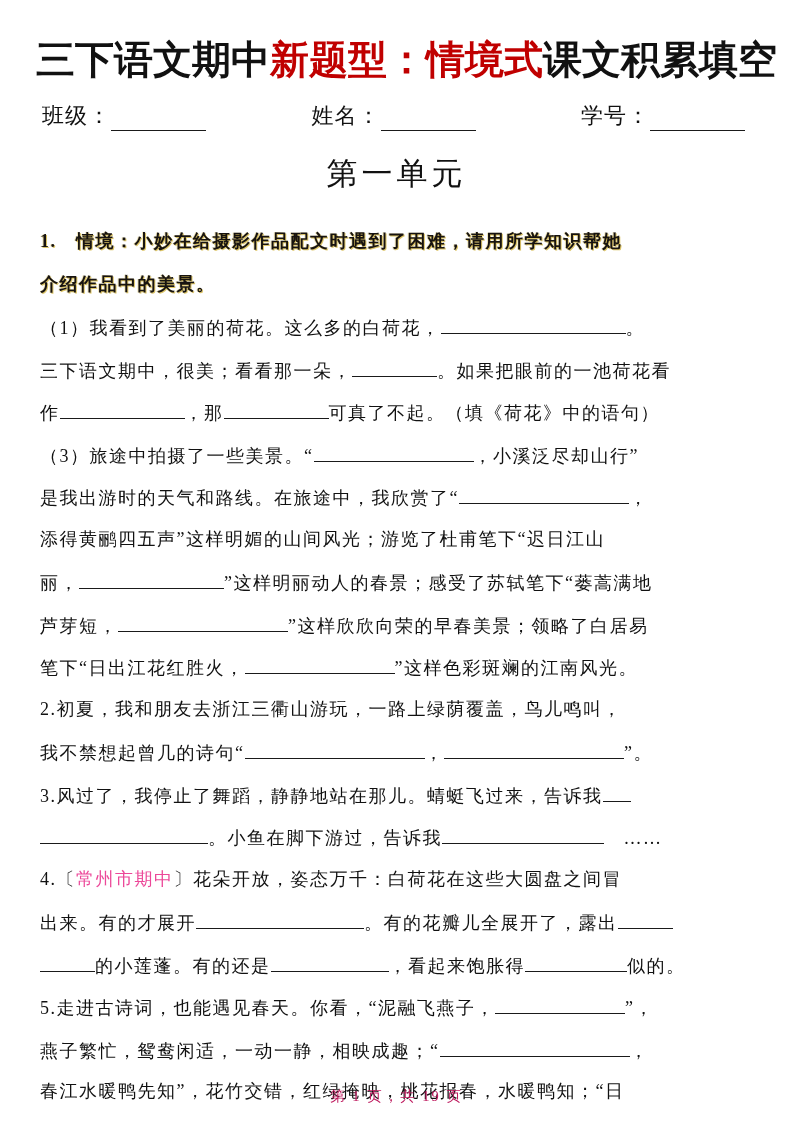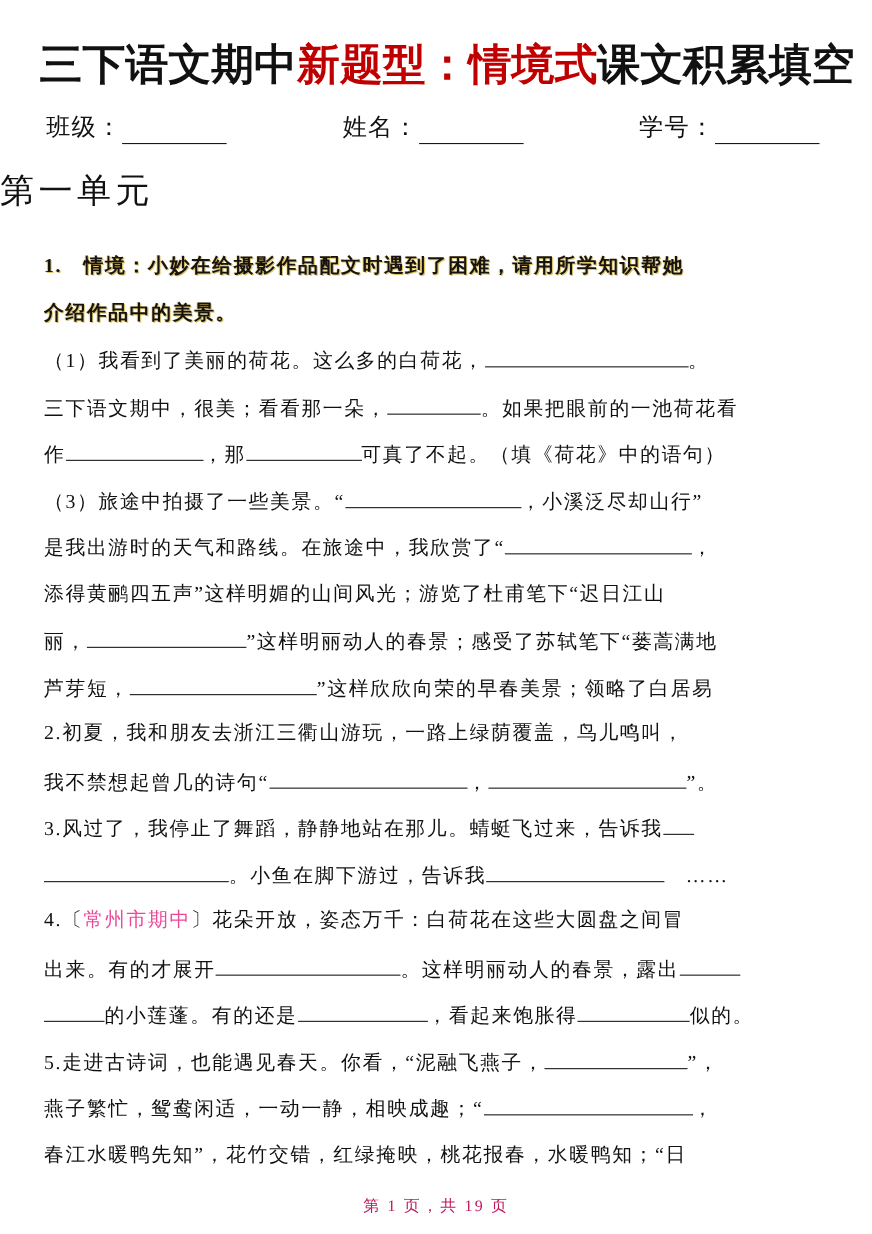--- a/index.html
+++ b/index.html
@@ -23,20 +23,21 @@
   }
   .fields {
     display:flex;
     justify-content:space-between;
     margin:16px 48px 0 42px;
     font-size:22px;
   }
   .field { display:flex; align-items:flex-end; }
   .field-label { letter-spacing:1px;text-align:center; }
   .section-title {
+    text-align:center;
     margin-top:22px;
     font-size:31px;
     font-weight:400;
     letter-spacing:4px;
   }
   .body-content { margin:14px 40px 0 40px; }
   .line {
     height:42.5px;
     line-height:42.5px;
     font-size:18px;
@@ -92,26 +93,27 @@
       <div class="line"><span class="run-em">1.　情境：小妙在给摄影作品配文时遇到了困难，请用所学知识帮她</span></div>
       <div class="line"><span class="run-em">介绍作品中的美景。</span></div>
       <div class="line"><span>（1）我看到了美丽的荷花。这么多的白荷花，</span><span class="blank" style="width: 185px;"></span><span>。</span></div>
       <div class="line"><span>三下语文期中，很美；看看那一朵，</span><span class="blank" style="width: 85px;"></span><span>。如果把眼前的一池荷花看</span></div>
       <div class="line"><span>作</span><span class="blank" style="width: 125px;"></span><span>，那</span><span class="blank" style="width: 105px;"></span><span>可真了不起。（填《荷花》中的语句）</span></div>
       <div class="line"><span>（3）旅途中拍摄了一些美景。“</span><span class="blank" style="width: 160px;"></span><span>，小溪泛尽却山行”</span></div>
       <div class="line"><span>是我出游时的天气和路线。在旅途中，我欣赏了“</span><span class="blank" style="width: 170px;"></span><span>，</span></div>
       <div class="line"><span>添得黄鹂四五声”这样明媚的山间风光；游览了杜甫笔下“迟日江山</span></div>
       <div class="line"><span>丽，</span><span class="blank" style="width: 145px;"></span><span>”这样明丽动人的春景；感受了苏轼笔下“蒌蒿满地</span></div>
       <div class="line"><span>芦芽短，</span><span class="blank" style="width: 170px;"></span><span>”这样欣欣向荣的早春美景；领略了白居易</span></div>
+      <div class="line"><span>笔下“日出江花红胜火，</span><span class="blank" style="width: 150px;"></span><span>”这样色彩斑斓的江南风光。</span></div>
       <div class="line"><span>2.初夏，我和朋友去浙江三衢山游玩，一路上绿荫覆盖，鸟儿鸣叫，</span></div>
       <div class="line"><span>我不禁想起曾几的诗句“</span><span class="blank" style="width: 180px;"></span><span>，</span><span class="blank" style="width: 180px;"></span><span>”。</span></div>
       <div class="line"><span>3.风过了，我停止了舞蹈，静静地站在那儿。蜻蜓飞过来，告诉我</span><span class="blank" style="width: 28px;"></span></div>
       <div class="line"><span class="blank" style="width: 168px;"></span><span>。小鱼在脚下游过，告诉我</span><span class="blank" style="width: 162px;"></span><span>　……</span></div>
       <div class="line"><span>4.〔</span><span class="run-red">常州市期中</span><span>〕花朵开放，姿态万千：白荷花在这些大圆盘之间冒</span></div>
-      <div class="line"><span>出来。有的才展开</span><span class="blank" style="width: 168px;"></span><span>。这样明丽动人的春景，露出</span><span class="blank" style="width: 55px;"></span></div>
+      <div class="line"><span>出来。有的才展开</span><span class="blank" style="width: 168px;"></span><span>。有的花瓣儿全展开了，露出</span><span class="blank" style="width: 55px;"></span></div>
       <div class="line"><span class="blank" style="width: 55px;"></span><span>的小莲蓬。有的还是</span><span class="blank" style="width: 118px;"></span><span>，看起来饱胀得</span><span class="blank" style="width: 102px;"></span><span>似的。</span></div>
       <div class="line"><span>5.走进古诗词，也能遇见春天。你看，“泥融飞燕子，</span><span class="blank" style="width: 130px;"></span><span>”，</span></div>
       <div class="line"><span>燕子繁忙，鸳鸯闲适，一动一静，相映成趣；“</span><span class="blank" style="width: 190px;"></span><span>，</span></div>
       <div class="line"><span>春江水暖鸭先知”，花竹交错，红绿掩映，桃花报春，水暖鸭知；“日</span></div>
     </div>
 
   <div class="footer">第 1 页，共 19 页</div>
 
 </div>
 

